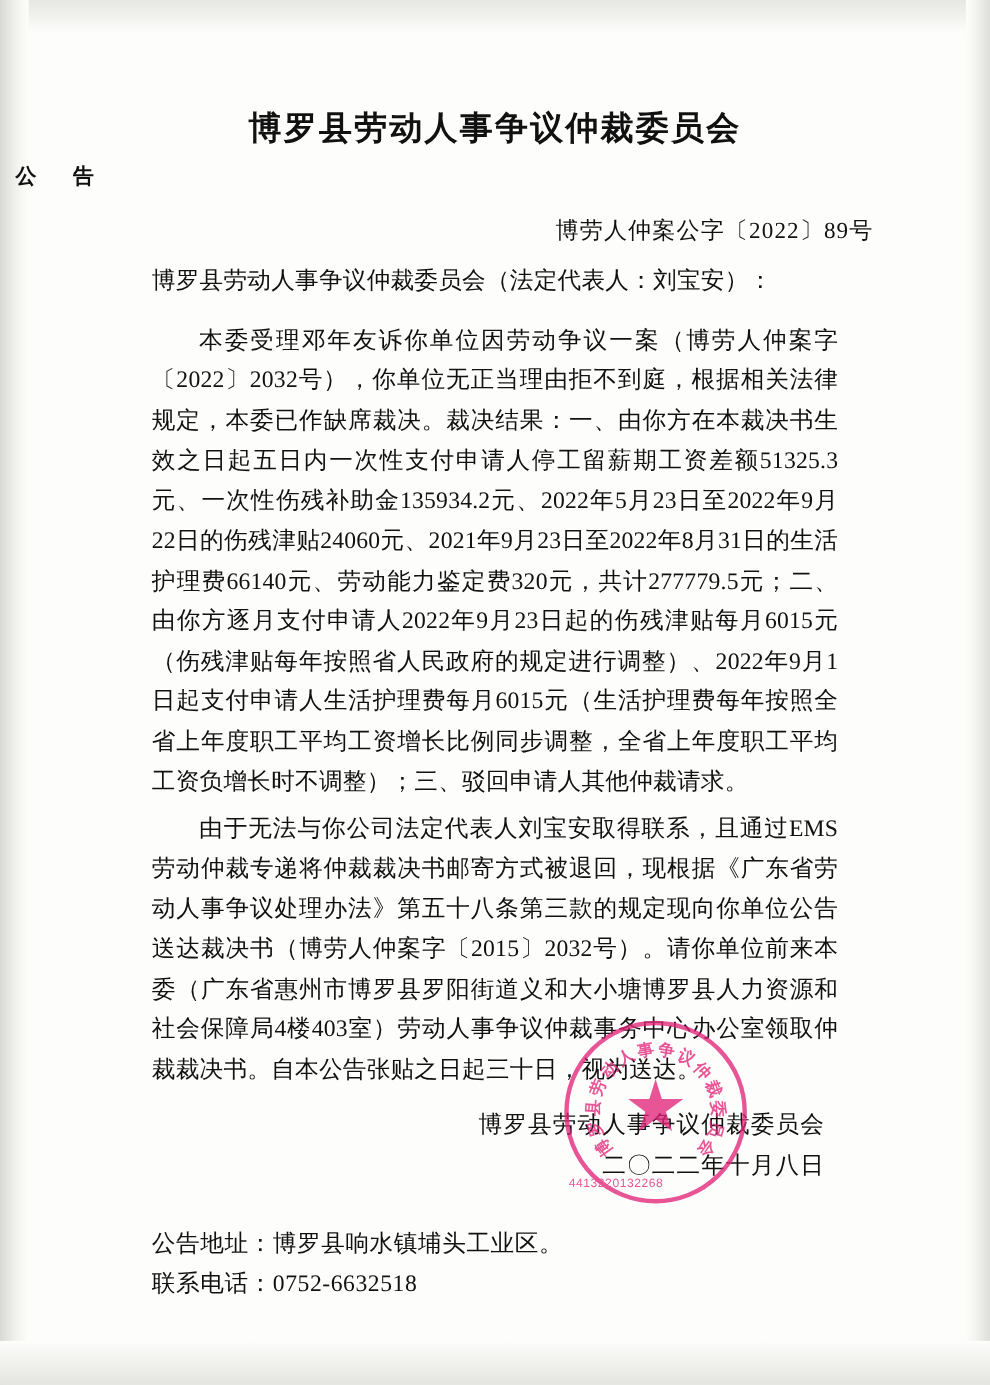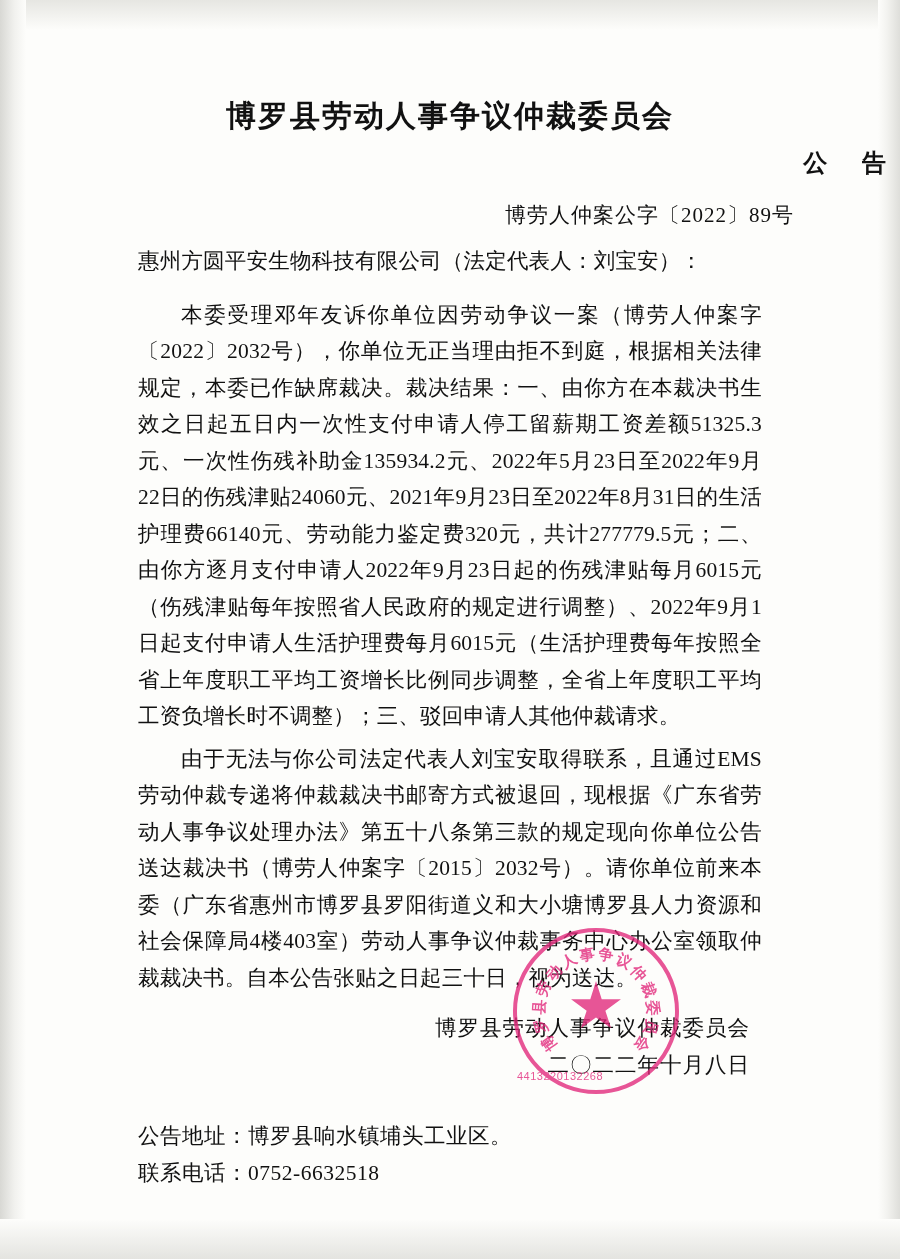--- a/index.html
+++ b/index.html
@@ -55,22 +55,22 @@
 
   .title-1 {
     text-align: center;
     font-size: 30px;
     font-weight: bold;
     letter-spacing: 2px;
     margin: 96px 0 0 0;
     font-family: "Liberation Sans", "DejaVu Sans", sans-serif;
   }
   .title-2 {
-    text-align: right;
-    font-size: 24px;
+    text-align: left;
+    font-size: 19px;
     font-weight: bold;
     letter-spacing: 14px;
     margin: 10px 0 0 0;
     padding-left: 14px;
     font-family: "Liberation Sans", "DejaVu Sans", sans-serif;
   }
   .doc-number {
     text-align: right;
     font-size: 21px;
     margin: 22px 106px 0 0;
@@ -179,21 +179,21 @@
   <div class="paper-shade-bottom"></div>
 
   <div class="content">
 
     <div class="title-1">博罗县劳动人事争议仲裁委员会</div>
     <div class="title-2">公 告</div>
 
     <div class="doc-number">博劳人仲案公字〔2022〕89号</div>
 
     <div class="body-block">
-      <div class="addressee">惠州方圆平安生物科技有限公司（法定代表人：刘宝安）：</div>
+      <div class="addressee">博罗县劳动人事争议仲裁委员会（法定代表人：刘宝安）：</div>
       <div class="para">本委受理邓年友诉你单位因劳动争议一案（博劳人仲案字〔2022〕2032号），你单位无正当理由拒不到庭，根据相关法律规定，本委已作缺席裁决。裁决结果：一、由你方在本裁决书生效之日起五日内一次性支付申请人停工留薪期工资差额51325.3元、一次性伤残补助金135934.2元、2022年5月23日至2022年9月22日的伤残津贴24060元、2021年9月23日至2022年8月31日的生活护理费66140元、劳动能力鉴定费320元，共计277779.5元；二、由你方逐月支付申请人2022年9月23日起的伤残津贴每月6015元（伤残津贴每年按照省人民政府的规定进行调整）、2022年9月1日起支付申请人生活护理费每月6015元（生活护理费每年按照全省上年度职工平均工资增长比例同步调整，全省上年度职工平均工资负增长时不调整）；三、驳回申请人其他仲裁请求。</div>
       <div class="para-tight">由于无法与你公司法定代表人刘宝安取得联系，且通过EMS劳动仲裁专递将仲裁裁决书邮寄方式被退回，现根据《广东省劳动人事争议处理办法》第五十八条第三款的规定现向你单位公告送达裁决书（博劳人仲案字〔2015〕2032号）。请你单位前来本委（广东省惠州市博罗县罗阳街道义和大小塘博罗县人力资源和社会保障局4楼403室）劳动人事争议仲裁事务中心办公室领取仲裁裁决书。自本公告张贴之日起三十日，视为送达。</div>
     </div>
 
     <div class="signature">
       <div>博罗县劳动人事争议仲裁委员会</div>
       <div>二〇二二年十月八日</div>
     </div>
 
     <div class="footer">

